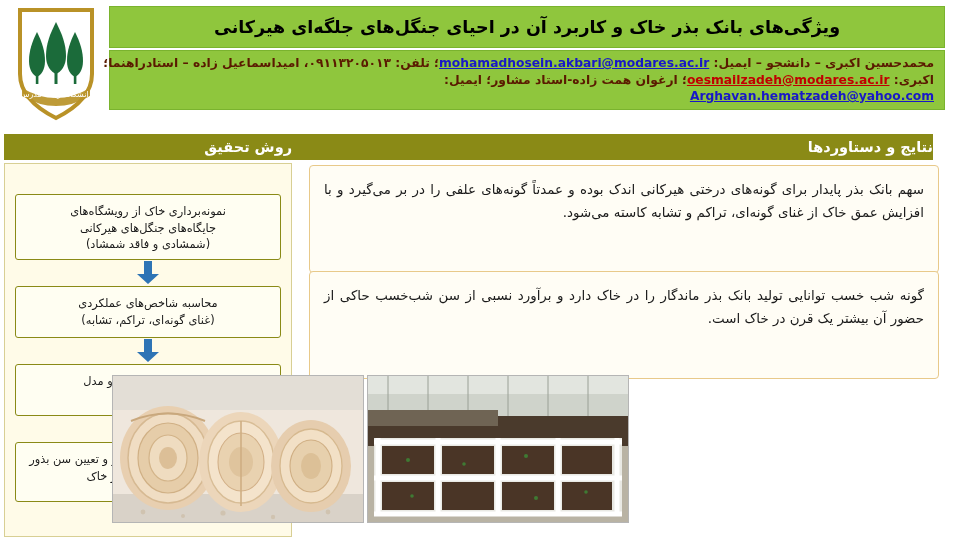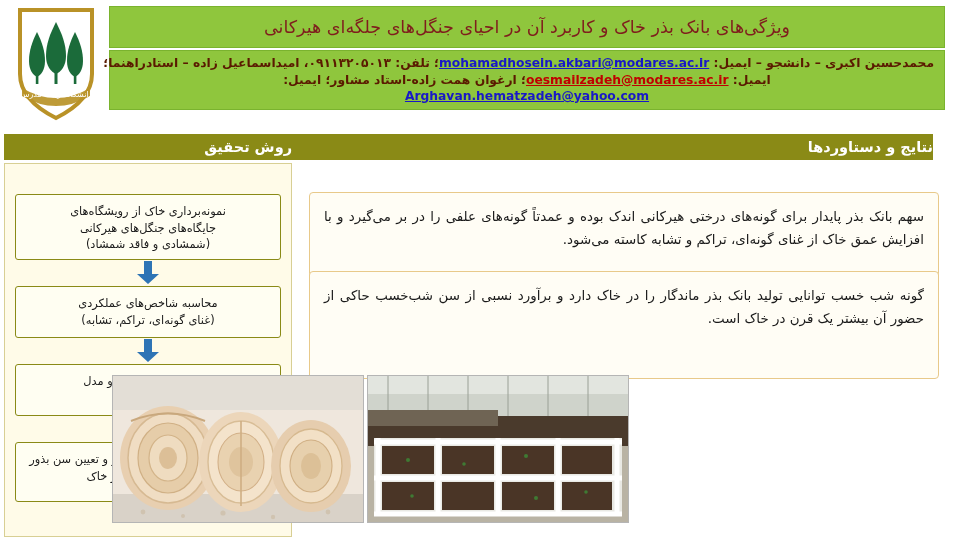--- a/index.html
+++ b/index.html
@@ -36,23 +36,23 @@
     width: 836px;
     height: 42px;
     background: #8fc63d;
     border: 1px solid #7ab32e;
     display: flex;
     align-items: center;
     justify-content: center;
     box-sizing: border-box;
   }
   .title-bar .title-text {
-    color: #7f1d1d;
+    color: #000000;
     font-size: 17.5px;
-    font-weight: normal;
+    font-weight: bold;
     text-align: center;
     line-height: 1.2;
     direction: rtl;
   }
   .authors-bar {
     position: absolute;
     top: 50px;
     right: 8px;
     width: 836px;
     height: 60px;
@@ -60,21 +60,21 @@
     border: 1px solid #7ab32e;
     box-sizing: border-box;
     padding: 4px 10px 2px 10px;
     direction: rtl;
   }
   .authors-line {
     color: #5a1a00;
     font-size: 12.3px;
     font-weight: bold;
     line-height: 1.35;
-    text-align: center;
+    text-align: right;
     white-space: nowrap;
   }
   .authors-line .lnk {
     color: #1818c8;
     text-decoration: underline;
     direction: ltr;
     unicode-bidi: embed;
   }
   .authors-line .lnk-red {
     color: #c00000;
@@ -176,21 +176,21 @@
     padding: 12px 14px;
     color: #1a1a1a;
     font-size: 13.4px;
     line-height: 1.75;
     direction: rtl;
     text-align: justify;
   }
   .finding-1 {
     position: absolute;
     right: 10px;
-    top: 29px;
+    top: 2px;
     width: 630px;
     height: 108px;
   }
   .finding-2 {
     position: absolute;
     right: 10px;
     top: 108px;
     width: 630px;
     height: 108px;
   }
@@ -225,21 +225,21 @@
 
     <div class="title-bar">
       <div class="title-text">ویژگی‌های بانک بذر خاک و کاربرد آن در احیای جنگل‌های جلگه‌ای هیرکانی</div>
     </div>
 
     <div class="authors-bar">
       <div class="authors-line">
         <span>محمدحسین اکبری – دانشجو – ایمیل: </span><a class="lnk" href="#">mohamadhosein.akbari@modares.ac.ir</a><span>؛ تلفن: ۰۹۱۱۳۲۰۵۰۱۳، امیداسماعیل زاده – استادراهنما؛</span>
       </div>
       <div class="authors-line second">
-        <span>ایمیل: </span><a class="lnk-red" href="#">oesmailzadeh@modares.ac.ir</a><span>؛ ارغوان همت زاده-استاد مشاور؛ ایمیل: </span>
+        <span>اکبری: </span><a class="lnk-red" href="#">oesmailzadeh@modares.ac.ir</a><span>؛ ارغوان همت زاده-استاد مشاور؛ ایمیل: </span>
       </div>
       <div class="authors-line second">
         <a class="lnk" href="#">Arghavan.hematzadeh@yahoo.com</a>
       </div>
     </div>
 
     <div class="logo-box">
       <svg class="logo-svg" width="100" height="120" viewBox="0 0 100 120">
 
         <path d="M14 6 H86 V70 Q86 96 50 114 Q14 96 14 70 Z" fill="#ffffff" stroke="#b99227" stroke-width="4"></path>

